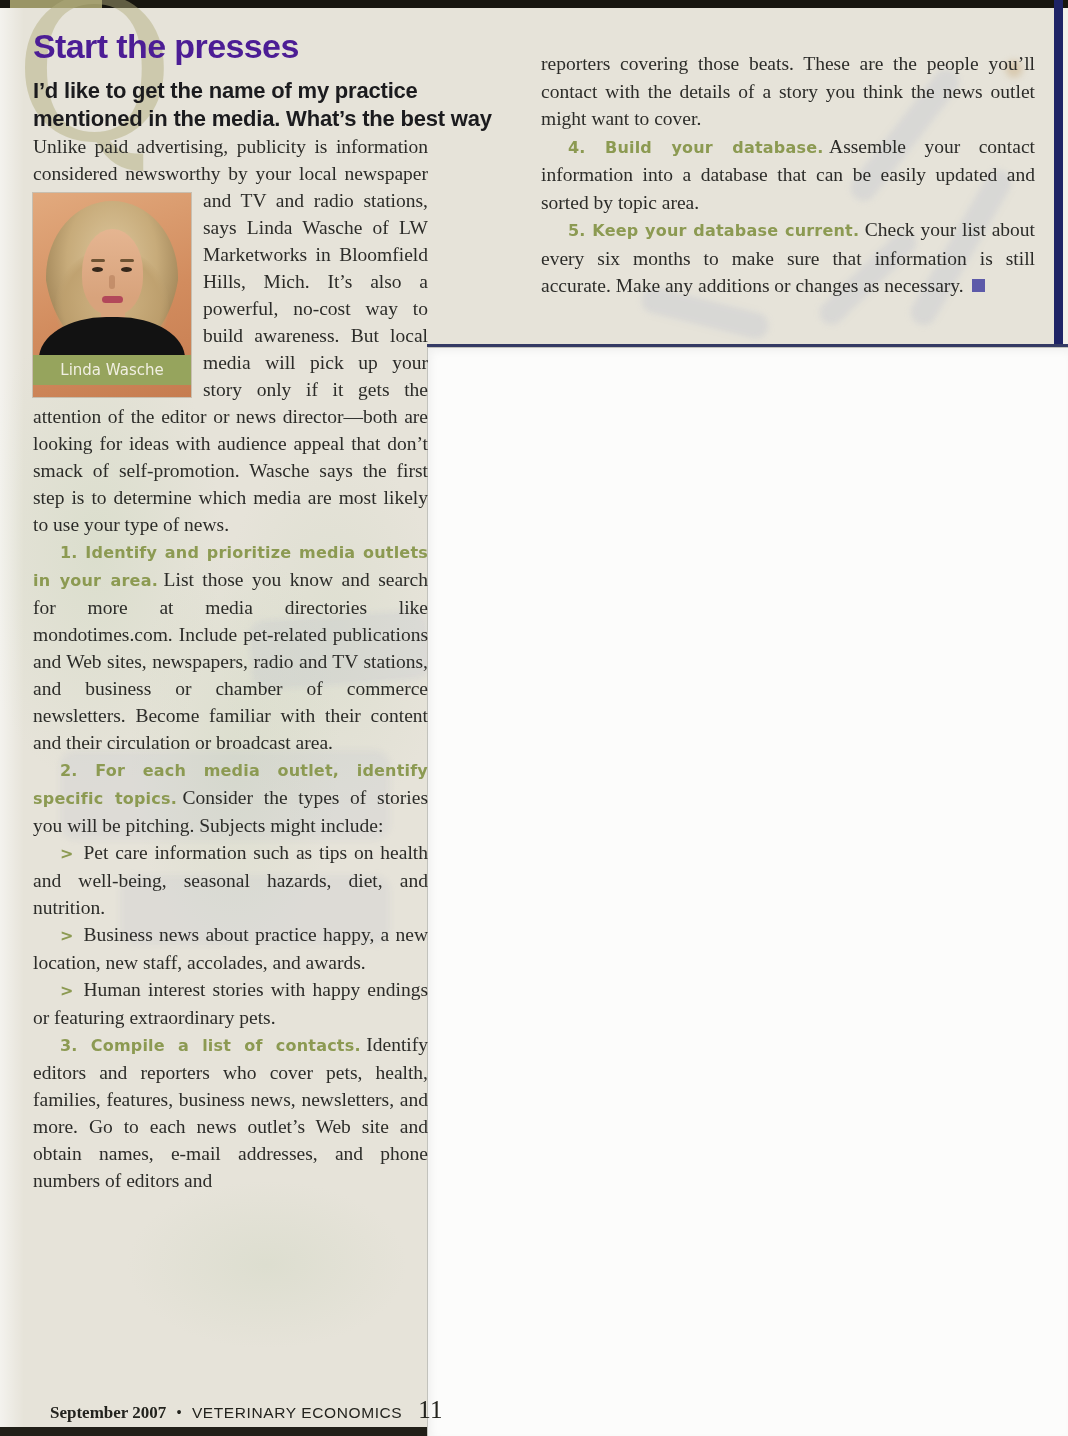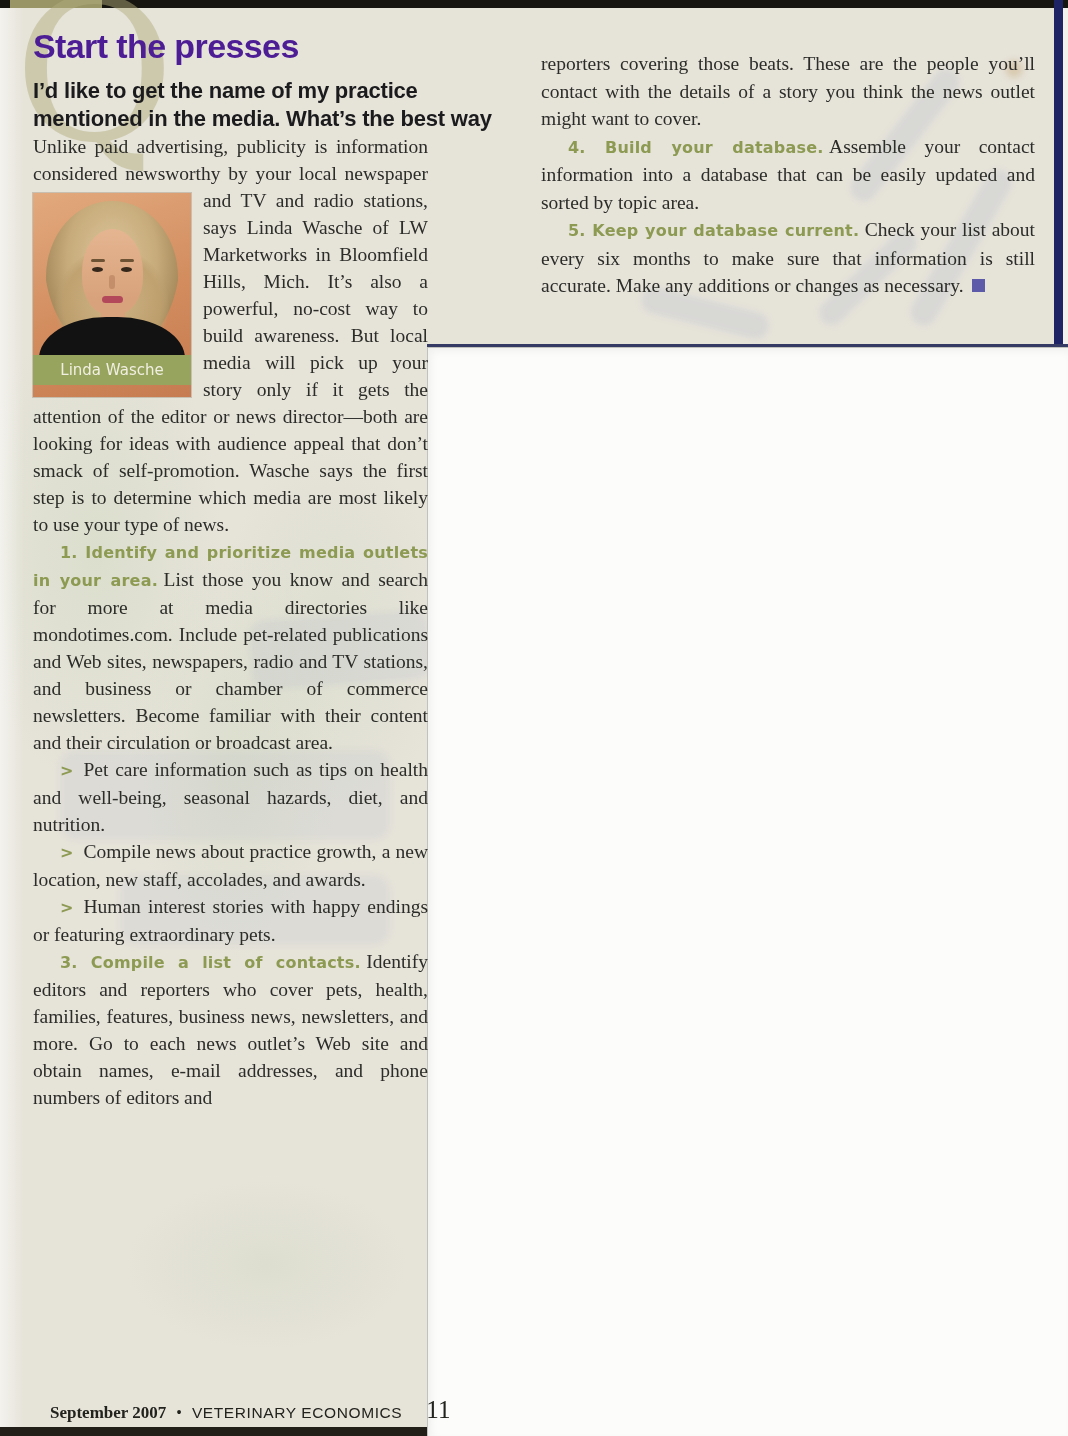--- a/index.html
+++ b/index.html
@@ -84,21 +84,21 @@
   .caption-bar{position:absolute;left:0;bottom:12px;width:158px;height:30px;background:#96a45d;
     font-family:"DejaVu Sans",sans-serif;font-size:15px;line-height:30px;color:#f1efe2;text-align:center;}
 
   .end-mark{display:inline-block;width:13px;height:13px;background:#5d5aa9;margin-left:8px;}
 
   
   .footer{position:absolute;left:50px;top:1396px;z-index:4;color:#23231e;white-space:nowrap;}
   .footer .issue{font-family:"Liberation Serif",serif;font-weight:600;font-size:17px;}
   .footer .sep{font-size:16px;margin:0 6px;}
   .footer .pub{font-family:"Liberation Sans",sans-serif;font-size:15.5px;letter-spacing:0.6px;}
-  .footer .pagenum{font-family:"Liberation Serif",serif;font-size:25px;margin-left:20px;}
+  .footer .pagenum{font-family:"Liberation Serif",serif;font-size:25px;margin-left:12px;}
 </style>
 </head>
 <body>
 
 <div class="scan">
 
   <div class="page-bg"></div>
 
   <div class="ghost g1"></div>
   <div class="ghost g2"></div>
@@ -142,26 +142,29 @@
         <span class="neck"></span>
         <span class="sweater"></span>
         <span class="caption-bar">Linda Wasche</span>
       </span>
       <span>radio stations, says Linda Wasche of LW Marketworks in Bloomfield Hills, Mich. It’s also a powerful, no-cost way to build awareness. But local media will pick up your story only if it gets the attention of the editor or news director—both are looking for ideas with audience appeal that don’t smack of self-promotion. Wasche says the first step is to determine which media are most likely to use your type of news.</span>
     </p>
 
     <p class="serif flow indent">
       <span class="lead">1. Identify and prioritize media outlets in your area.</span><span>List those you know and search for more at media directories like mondotimes.com. Include pet-related publications and Web sites, newspapers, radio and TV stations, and business or chamber of commerce newsletters. Become familiar with their content and their circulation or broadcast area.</span>
     </p>
+    <p class="serif flow indent">
+      <span class="lead">2. For each media outlet, identify specific topics.</span><span>Consider the types of stories you will be pitching. Subjects might include:</span>
+    </p>
 
     <p class="serif flow indent">
       <span class="marker">&gt;</span><span>Pet care information such as tips on health and well-being, seasonal hazards, diet, and nutrition.</span>
     </p>
     <p class="serif flow indent">
-      <span class="marker">&gt;</span><span>Compile news about practice growth, a new location, new staff, accolades, and awards.</span>
+      <span class="marker">&gt;</span><span>Business news about practice happy, a new location, new staff, accolades, and awards.</span>
     </p>
     <p class="serif flow indent">
       <span class="marker">&gt;</span><span>Human interest stories with happy endings or featuring extraordinary pets.</span>
     </p>
 
     <p class="serif flow indent">
       <span class="lead">3. Compile a list of contacts.</span><span>Identify editors and reporters who cover pets, health, families, features, business news, newsletters, and more. Go to each news outlet’s Web site and obtain names, e-mail addresses, and phone numbers of editors and</span>
     </p>
   </div>
 

